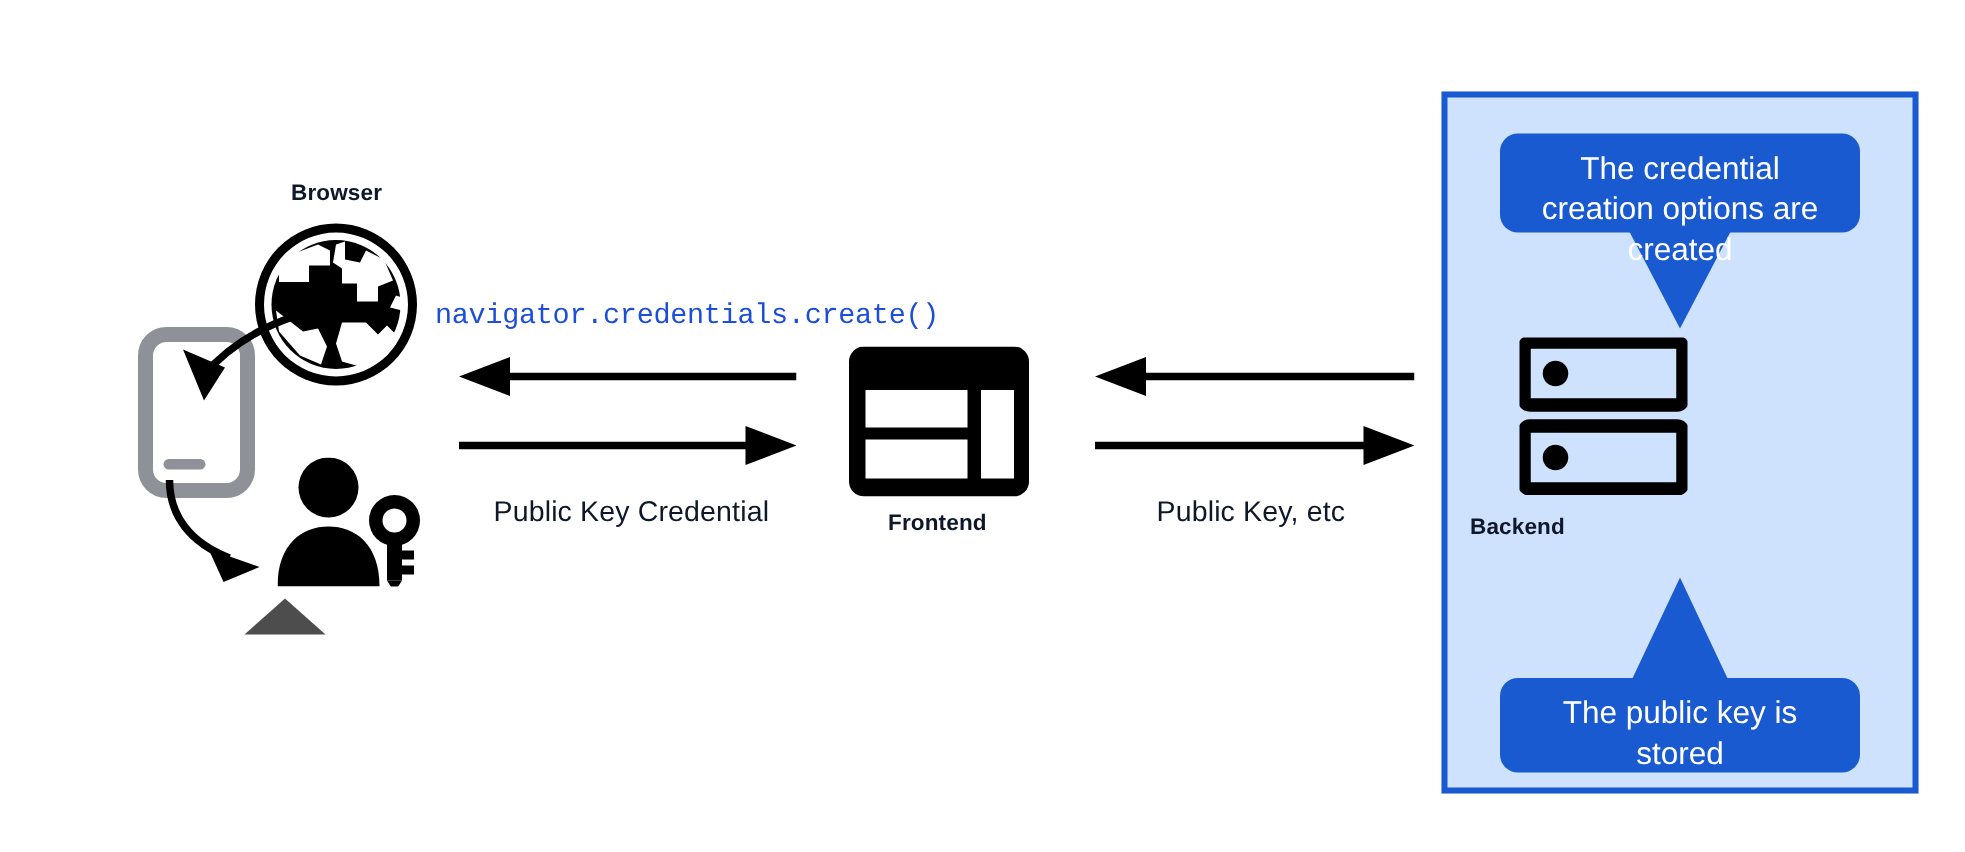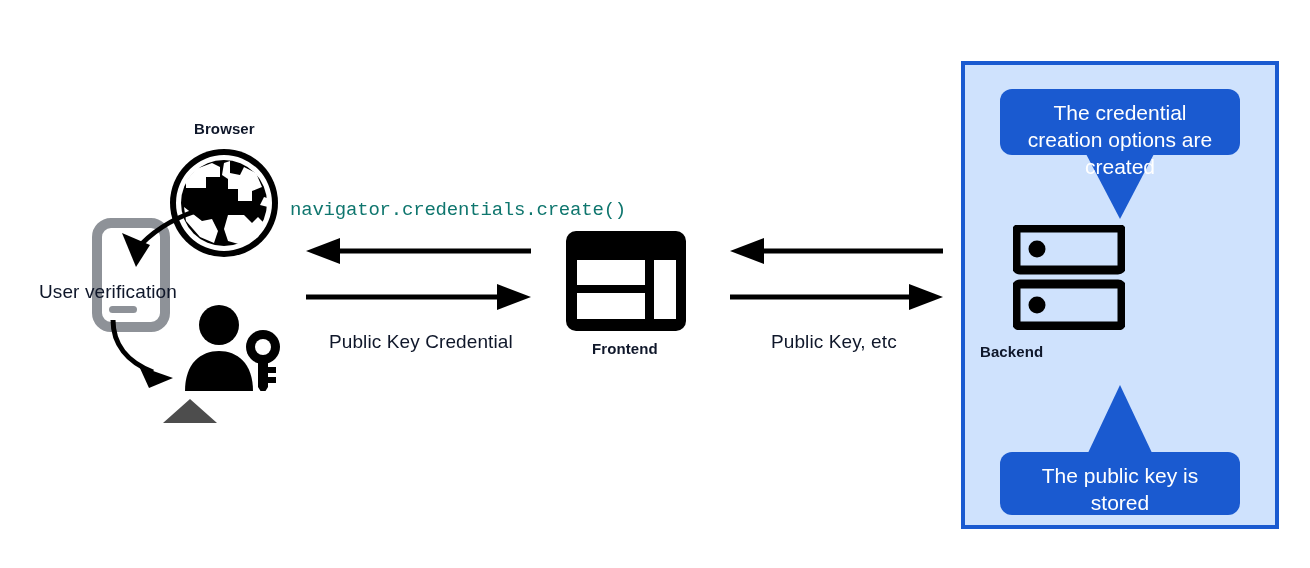--- a/index.html
+++ b/index.html
@@ -33,21 +33,21 @@
     font-size: 15px;
     letter-spacing: .1px;
   }
   .lbl-plain {
     font-size: 19px;
     letter-spacing: .1px;
   }
   .lbl-mono {
     font-family: "Liberation Mono", "DejaVu Sans Mono", monospace;
     font-size: 19px;
-    color: #0f766e;
+    color: #1d4ed8;
     letter-spacing: -.2px;
   }
 
   
   #backend-panel {
     left: 961px;
     top: 61px;
     width: 318px;
     height: 468px;
     background: #cfe2fd;
@@ -158,21 +158,20 @@
     </svg>
   </div>
 
   <div class="icon-wrap" style="left:100px; top:205px; width:110px; height:80px;">
     <svg width="110" height="80" viewBox="0 0 110 80" xmlns="http://www.w3.org/2000/svg">
       <path d="M96 6 C72 14, 52 26, 35 46" fill="none" stroke="#000000" stroke-width="5"></path>
       <polygon points="36,62 22,28 50,40" fill="#000000"></polygon>
     </svg>
   </div>
 
-  <div class="lbl lbl-plain" style="left:39px; top:281px;">User verification</div>
 
   <div class="icon-wrap" style="left:105px; top:318px; width:110px; height:80px;">
     <svg width="110" height="80" viewBox="0 0 110 80" xmlns="http://www.w3.org/2000/svg">
       <path d="M8 2 C8 26, 22 44, 48 54" fill="none" stroke="#000000" stroke-width="5"></path>
       <polygon points="68,60 34,48 44,70" fill="#000000"></polygon>
     </svg>
   </div>
 
   <div class="icon-wrap" style="left:185px; top:305px; width:100px; height:86px;">
     <svg width="100" height="86" viewBox="0 0 100 86" xmlns="http://www.w3.org/2000/svg">

